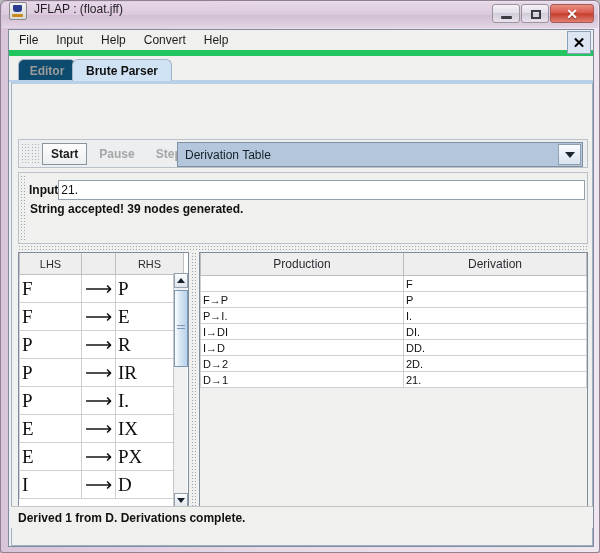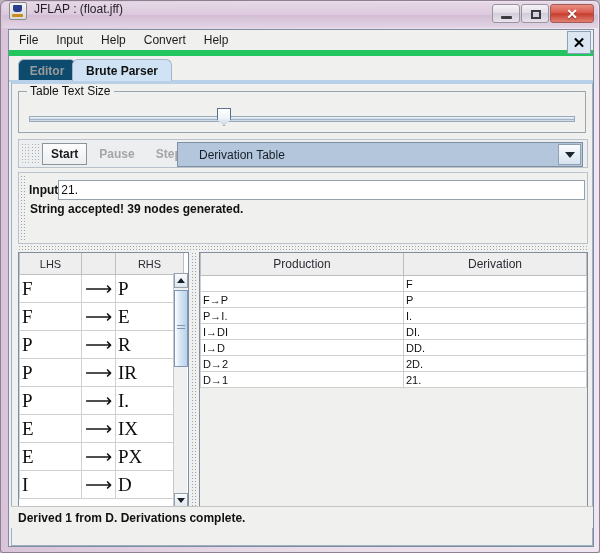--- a/index.html
+++ b/index.html
@@ -303,21 +303,21 @@
     left: 158px; top: 2px;
     width: 406px;
     height: 25px;
     box-sizing: border-box;
     background: #b3c6dc;
     border: 1px solid #7e8f9f;
     display: flex;
     align-items: center;
   }
   .combo-label {
-    margin-left: 21px;
+    margin-left: 7px;
     font-size: 12px;
     color: #17202a;
   }
   .combo-arrow-box {
     position: absolute;
     right: 1px; top: 1px;
     width: 23px; height: 21px;
     background: linear-gradient(to bottom, #fafcfe, #d8e3ee);
     border: 1px solid #8fa0b0;
     box-sizing: border-box;
@@ -600,27 +600,20 @@
     </div>
 
     <div class="tabstrip">
       <div class="tab inactive">Editor</div>
       <div class="tab active">Brute Parser</div>
       <div class="tab-underline"></div>
     </div>
 
     <div class="tabpanel">
 
-      <div class="group-box">
-        <div class="group-title">Table Text Size</div>
-        <div class="slider-track-wrap">
-          <div class="slider-track"></div>
-          <div class="slider-thumb"></div>
-        </div>
-      </div>
 
       <div class="toolbar">
         <div class="grip"></div>
         <div class="grip"></div>
         <div class="tb-btn enabled">Start</div>
         <div class="tb-btn disabled">Pause</div>
         <div class="tb-btn disabled">Step</div>
         <div class="combo">
           <div class="combo-label">Derivation Table</div>
           <div class="combo-arrow-box">

